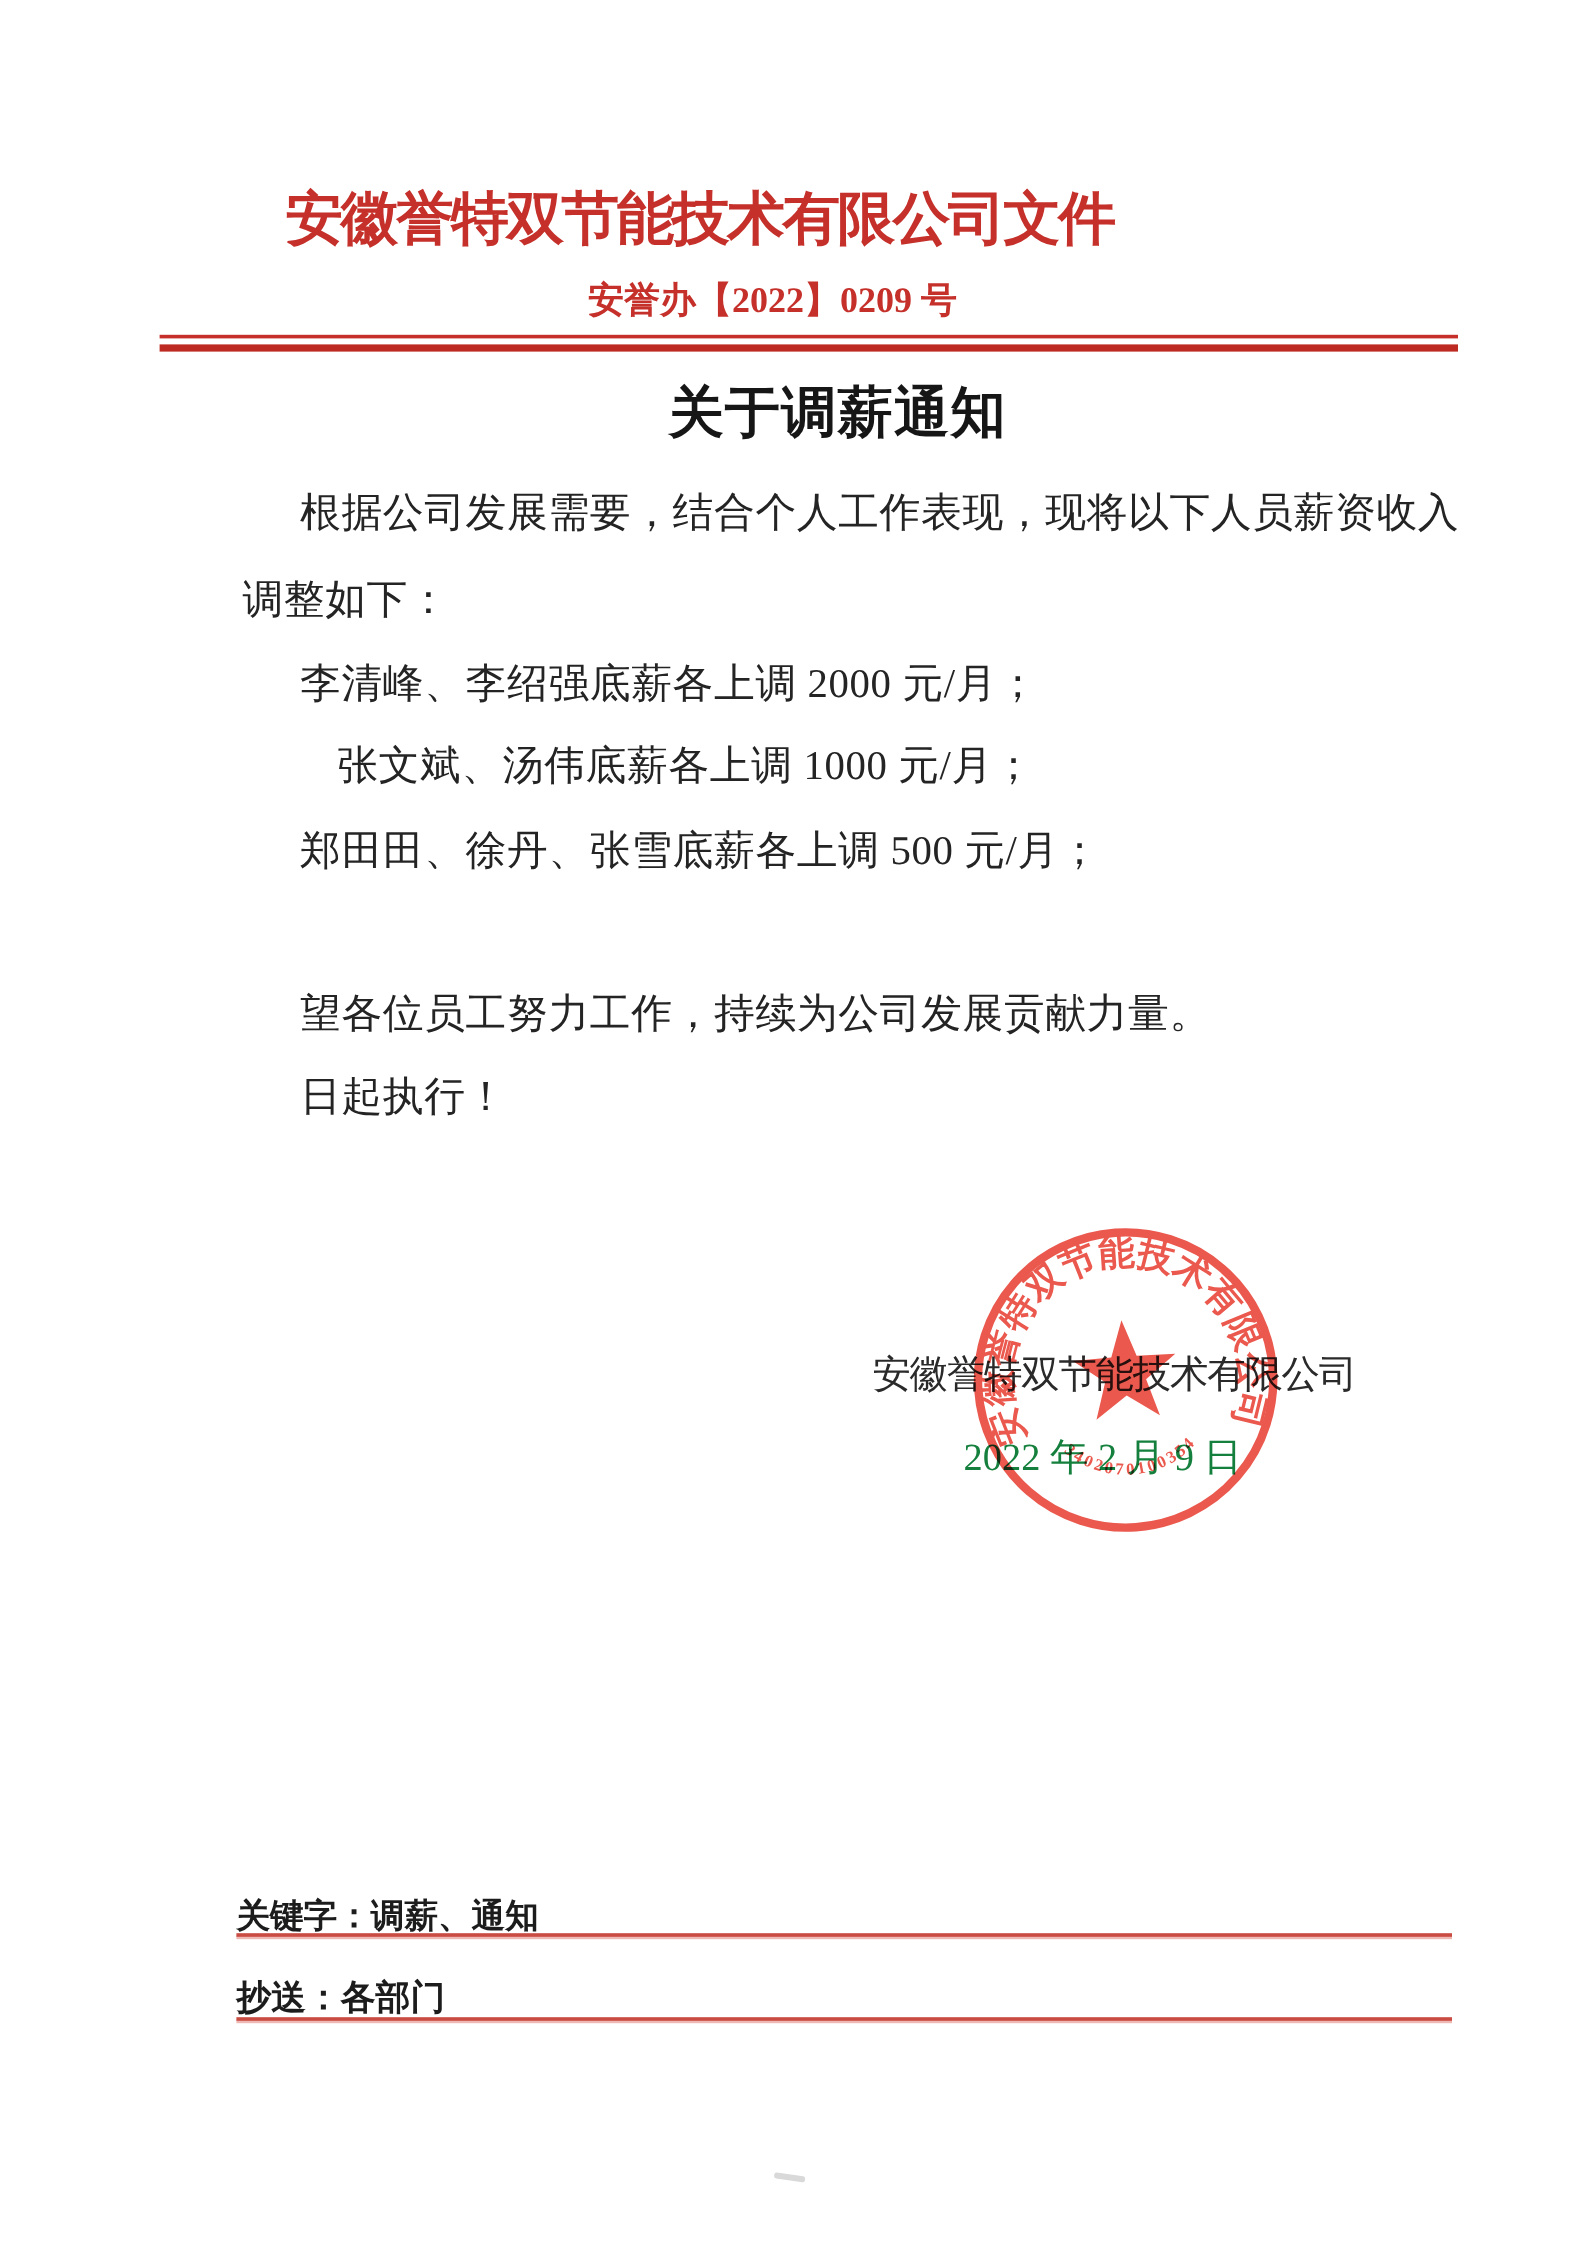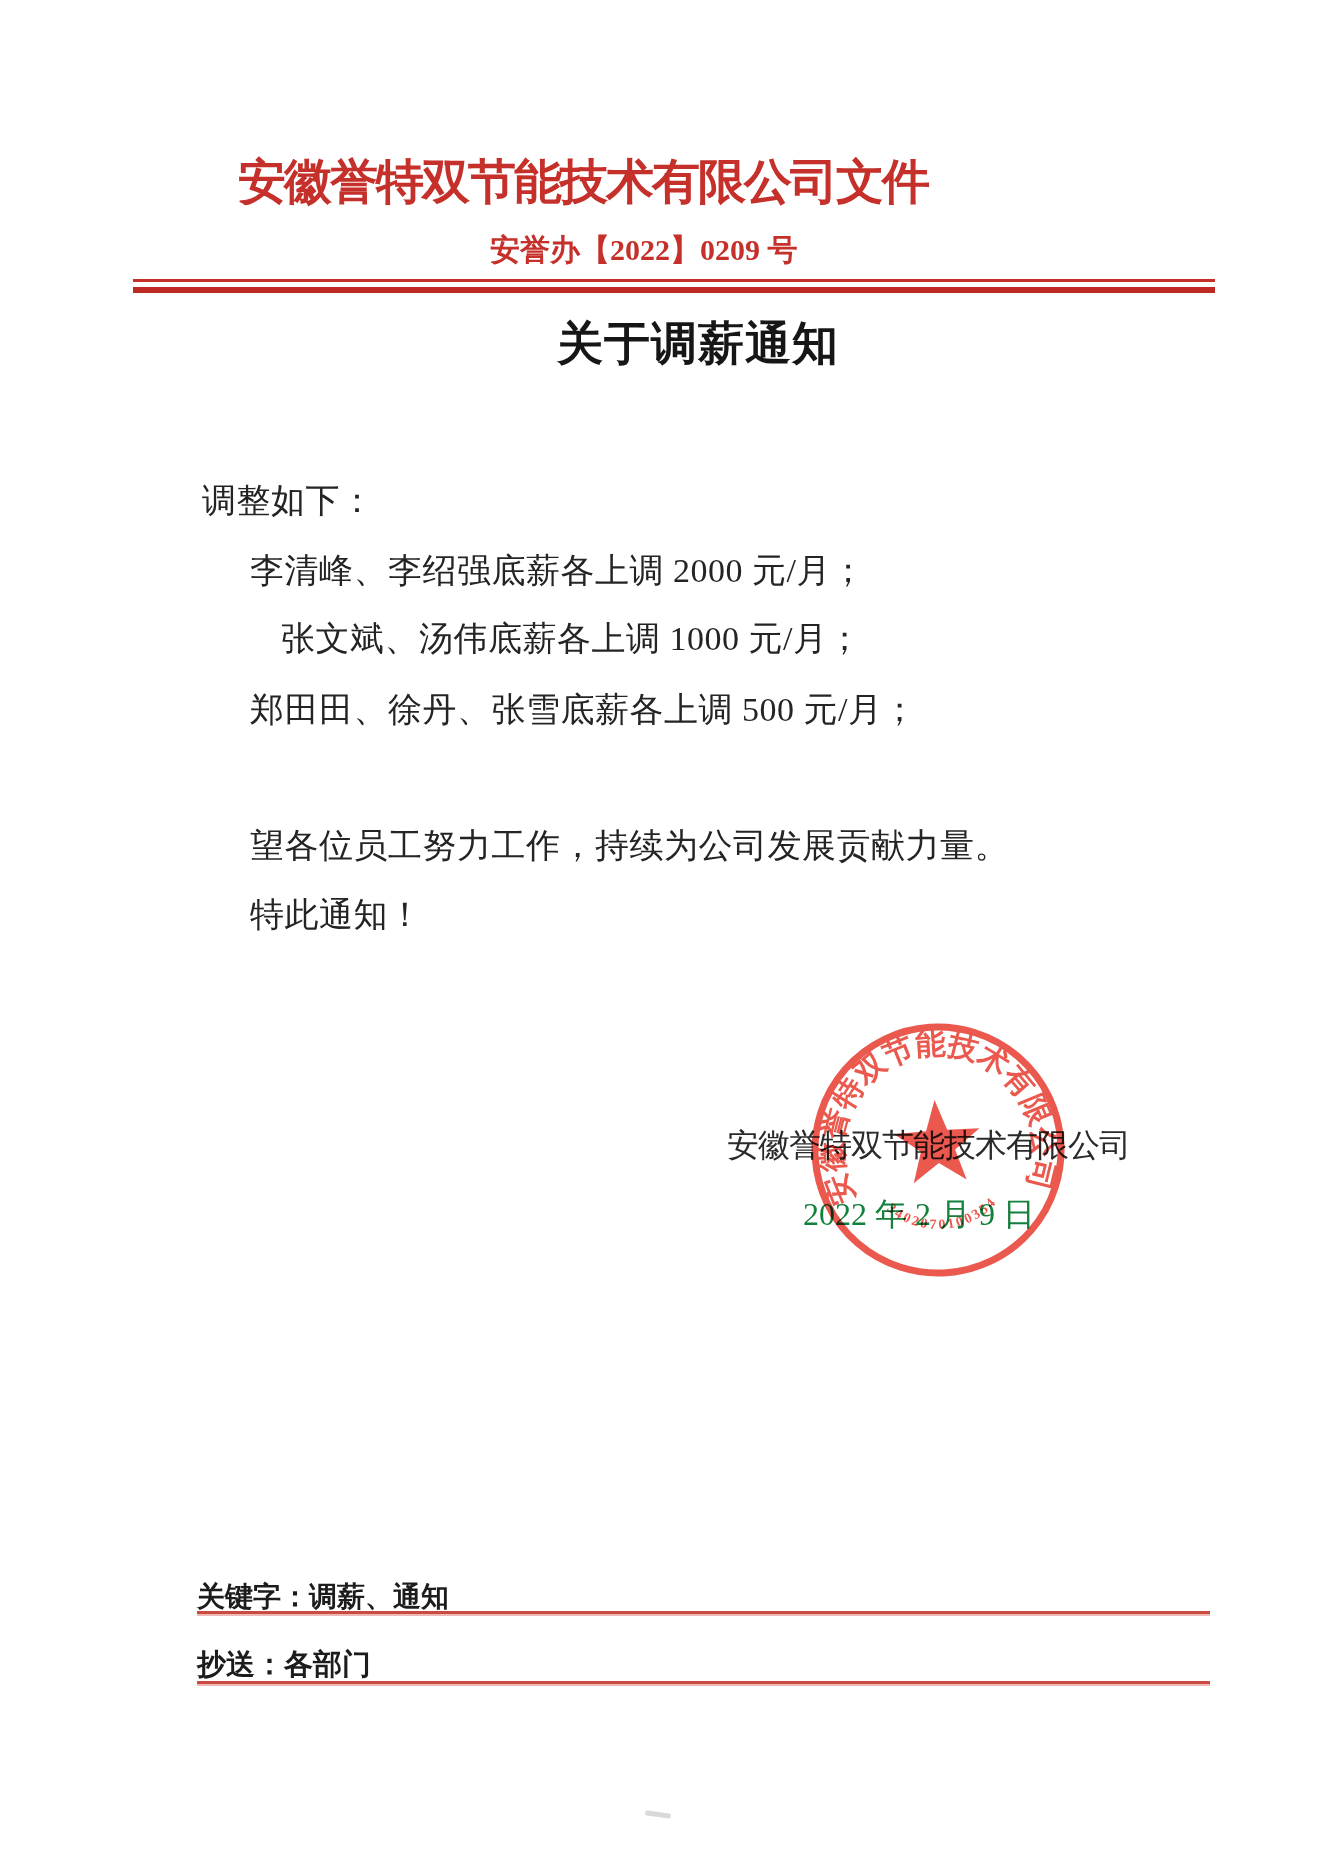--- a/index.html
+++ b/index.html
@@ -132,26 +132,27 @@
 <body>
 
 <div class="page">
 
   <div class="company-title">安徽誉特双节能技术有限公司文件</div>
   <div class="doc-number">安誉办【2022】0209 号</div>
   <div class="rule-thin"></div>
   <div class="rule-thick"></div>
 
   <h1 class="doc-title">关于调薪通知</h1>
+  <p class="body-line bl-0">根据公司发展需要，结合个人工作表现，现将以下人员薪资收入</p>
   <p class="body-line bl-1">调整如下：</p>
   <p class="body-line bl-2">李清峰、李绍强底薪各上调 2000 元/月；</p>
   <p class="body-line bl-3">张文斌、汤伟底薪各上调 1000 元/月；</p>
   <p class="body-line bl-4">郑田田、徐丹、张雪底薪各上调 500 元/月；</p>
   <p class="body-line bl-6">望各位员工努力工作，持续为公司发展贡献力量。</p>
-  <p class="body-line bl-7">特此通知！</p>
+  <p class="body-line bl-7">日起执行！</p>
 
   <div class="sig-company">安徽誉特双节能技术有限公司</div>
   <div class="sig-date">2022 年 2 月 9 日</div>
 
   <svg class="seal" viewBox="0 0 264 264" aria-hidden="true">
     <defs>
       <path id="sealTextArc" d="M 45 172.6 A 96 96 0 1 1 219 172.6" fill="none"></path>
       <path id="sealCodeArc" d="M 67.3 177.3 A 79 79 0 0 0 196.7 177.3" fill="none"></path>
     </defs>
     <circle cx="132" cy="132" r="123" fill="none" stroke="#e8463a" stroke-width="7"></circle>

